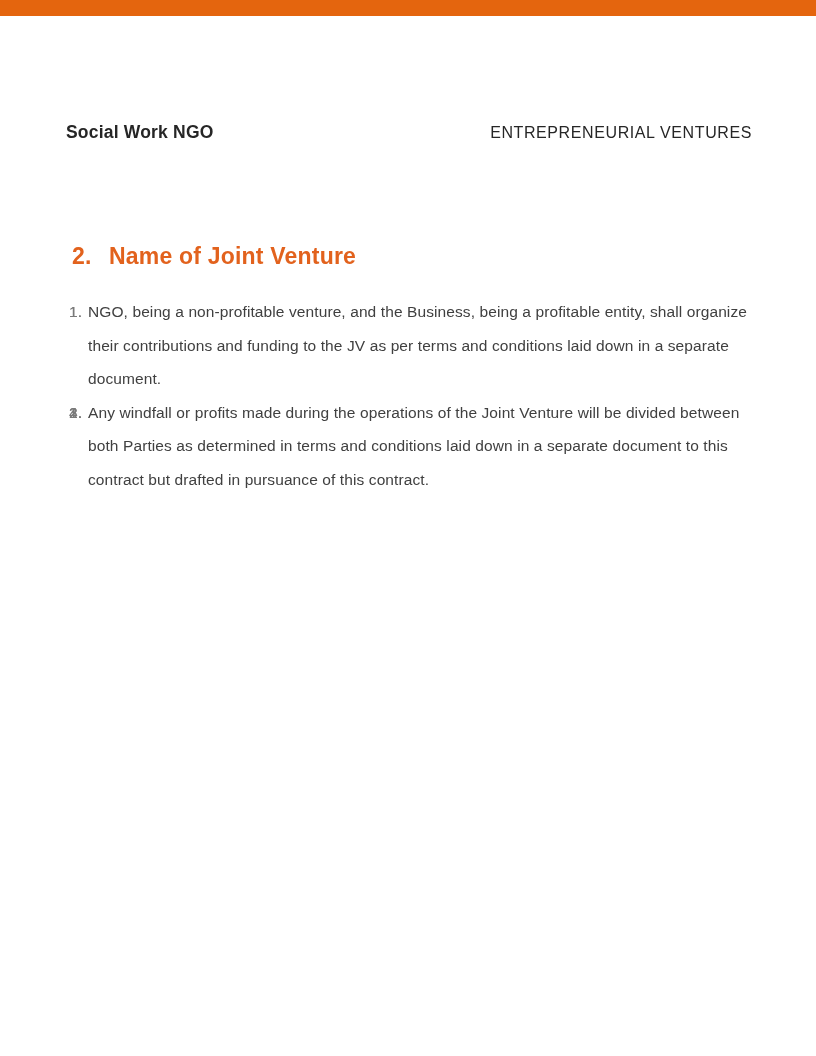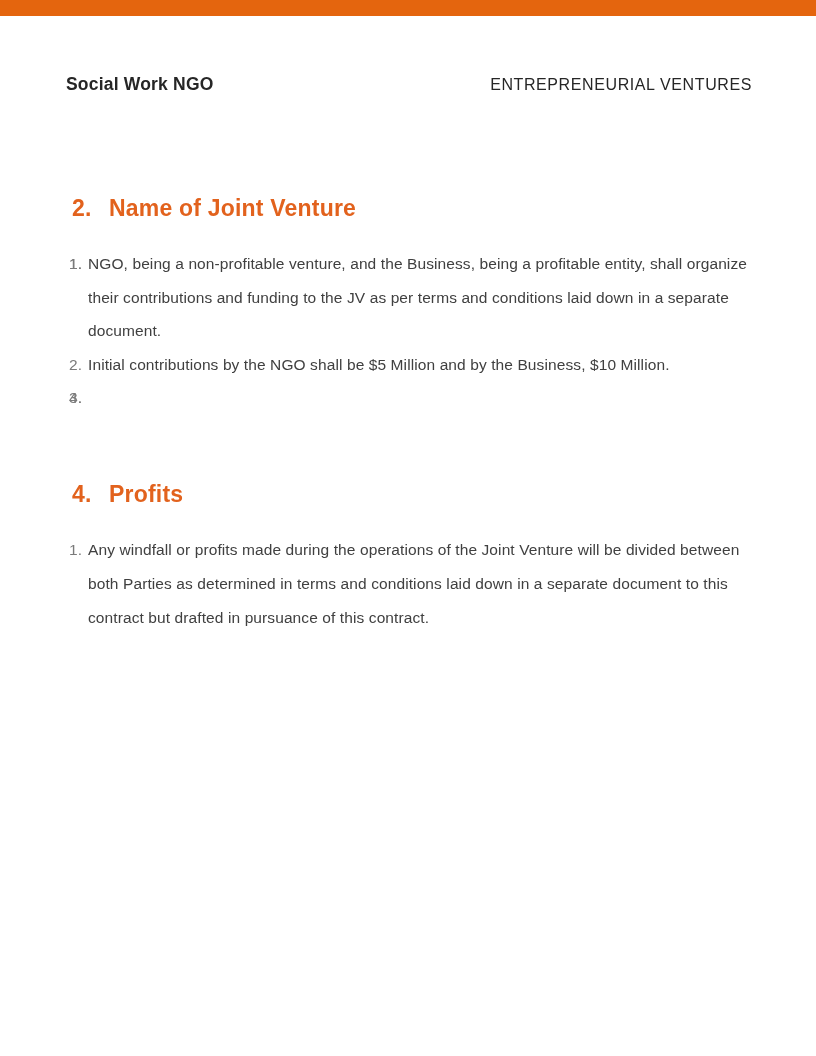--- a/index.html
+++ b/index.html
@@ -28,20 +28,21 @@
     margin: 58px 64px 0 66px;
     display: flex;
     justify-content: space-between;
     align-items: baseline;
   }
   .brand-left {
     font-size: 17.5px;
     font-weight: 700;
     color: var(--header-text);
     letter-spacing: 0.2px;
+    margin-top: 48px;
   }
   .brand-right {
     font-size: 16px;
     font-weight: 400;
     color: var(--header-text);
     letter-spacing: 0.6px;
   }
   .brand-right .bold { font-weight: 400; }
   .content {
     margin: 0 60px 0 66px;
@@ -97,26 +98,25 @@
   <section>
     <h2 class="section-heading"><span class="sec-num">2.</span><span class="sec-title">Name of Joint Venture</span></h2>
     <ol class="clauses">
       <li><span class="marker">1.</span></li>
     </ol>
   </section>
 
   <section>
     <ol class="clauses">
       <li><span class="marker">1.</span><span class="li-text">NGO, being a non-profitable venture, and the Business, being a profitable entity, shall organize their contributions and funding to the JV as per terms and conditions laid down in a separate document.</span></li>
-      <li><span class="marker">2.</span><span class="li-text">Initial contributions by the NGO shall be $5 Million and by the Business, $10 Million.</span></li>
+      <li><span class="marker">2.</span></li>
       <li><span class="marker">3.</span></li>
       <li><span class="marker">4.</span></li>
     </ol>
   </section>
 
   <section>
-    <h2 class="section-heading"><span class="sec-num">4.</span><span class="sec-title">Profits</span></h2>
     <ol class="clauses">
       <li><span class="marker">1.</span><span class="li-text">Any windfall or profits made during the operations of the Joint Venture will be divided between both Parties as determined in terms and conditions laid down in a separate document to this contract but drafted in pursuance of this contract.</span></li>
     </ol>
   </section>
 
 </div>
 
 </body></html>

